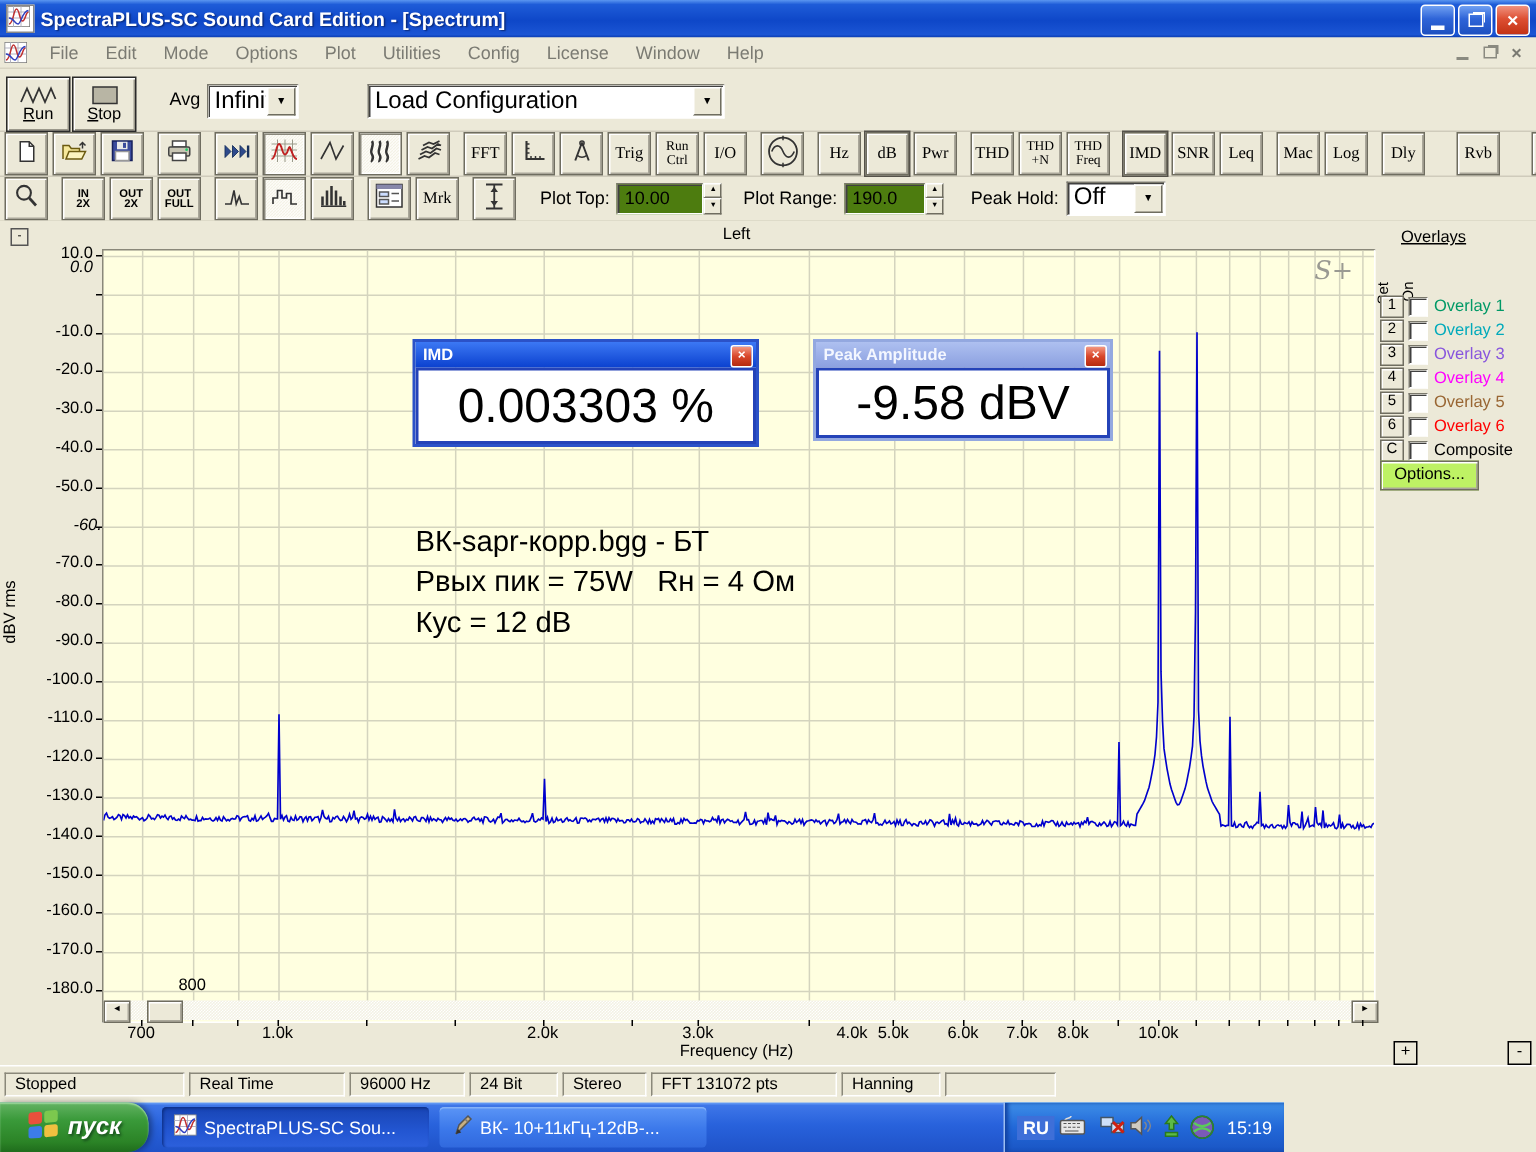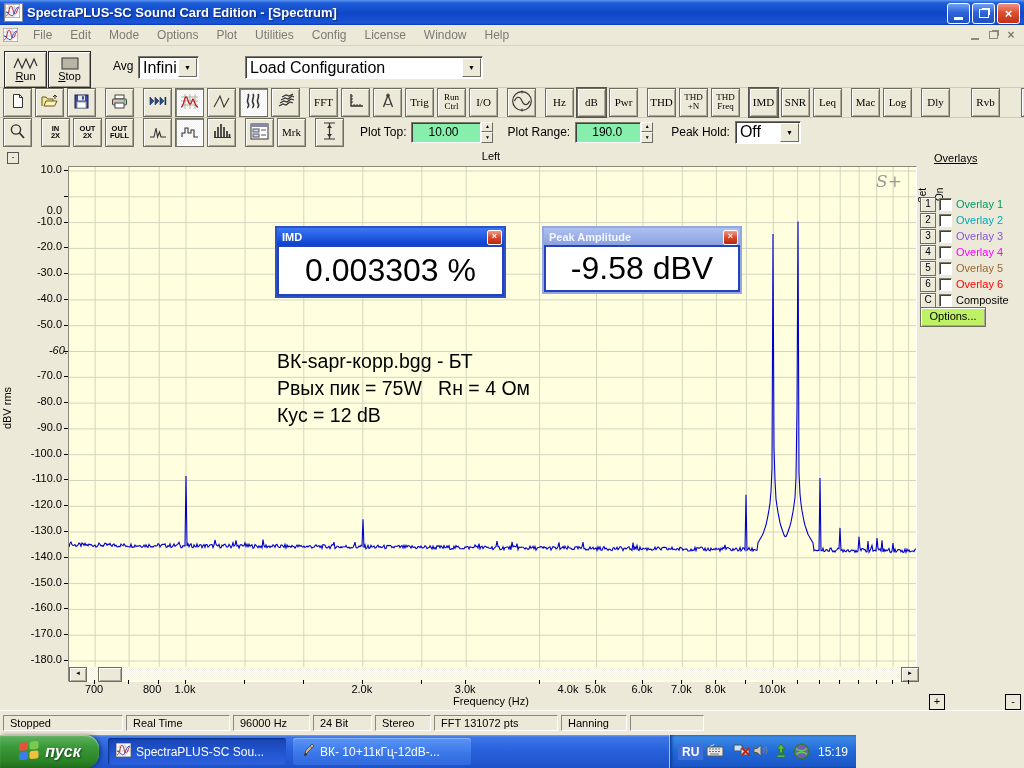--- a/index.html
+++ b/index.html
@@ -49,22 +49,22 @@
     display:flex;align-items:center;justify-content:center;text-align:center;
     font-family:"Liberation Serif",serif;font-size:11px;line-height:1;color:#000;white-space:pre-line;}
   .tbtn.small2{font-size:9px;}
   .tbtn.tiny{font-size:7.5px;font-family:"Liberation Sans",sans-serif;font-weight:bold;}
   .tbtn.pressed{border-color:#6f6d60;box-shadow:inset 1px 1px 0 #8a887c,inset -1px -1px 0 #fff;
     background-color:#F4F2E6;
     background-image:linear-gradient(45deg,#fff 25%,transparent 25%,transparent 75%,#fff 75%),
       linear-gradient(45deg,#fff 25%,transparent 25%,transparent 75%,#fff 75%);
     background-size:2px 2px;background-position:0 0,1px 1px;}
   .tbtn.framed{outline:1px solid #55524a;}
-  .field{height:19px;background:#86efac;border:1px solid;border-color:#7a786c #fff #fff #7a786c;
-    box-shadow:inset 1px 1px 0 #404040;font-size:12px;color:#000;display:flex;align-items:center;padding-left:16px;}
+  .field{height:19px;background:#4d7c0f;border:1px solid;border-color:#7a786c #fff #fff #7a786c;
+    box-shadow:inset 1px 1px 0 #404040;font-size:12px;color:#000;display:flex;align-items:center;padding-left:4px;}
   .spin{width:12px;height:21px;display:flex;flex-direction:column;}
   .spin div{flex:1;background:#ECE9D8;border:1px solid;border-color:#fff #6f6d60 #6f6d60 #fff;
     font-size:5px;line-height:1;display:flex;align-items:center;justify-content:center;color:#000;}
   
   .plotpanel{position:absolute;left:0;top:147px;width:1024px;height:563px;background:#ECE9D8;}
   .chan{position:absolute;left:380px;top:3px;width:222px;text-align:center;font-size:11px;color:#000;}
   .collapsebtn{position:absolute;left:7px;top:5px;width:10px;height:10px;background:#ECE9D8;
     border:1px solid #555;font-size:8px;line-height:8px;text-align:center;color:#000;}
   .ylab{position:absolute;width:46px;text-align:right;font-size:11px;color:#000;}
   .ytick{position:absolute;width:4px;height:1px;background:#000;}
@@ -383,21 +383,21 @@
         <div class="carr">▼</div>
       </div>
     </div>
 
   <div class="plotpanel">
     <div class="collapsebtn">-</div>
     <div class="chan">Left</div>
     <div id="ylabels">
         <div class="ylab" style="left: 16px; top: 16px;">10.0</div>
         <div class="ytick" style="left: 64px; top: 23px;"></div>
-        <div class="ylab" style="left: 16px; top: 57px;">0.0</div>
+        <div class="ylab" style="left: 16px; top: 25px; font-style: italic;">0.0</div>
         <div class="ytick" style="left: 64px; top: 48.789px;"></div>
         <div class="ylab" style="left: 16px; top: 67.578px;">-10.0</div>
         <div class="ytick" style="left: 64px; top: 74.578px;"></div>
         <div class="ylab" style="left: 16px; top: 93.367px;">-20.0</div>
         <div class="ytick" style="left: 64px; top: 100.367px;"></div>
         <div class="ylab" style="left: 16px; top: 119.156px;">-30.0</div>
         <div class="ytick" style="left: 64px; top: 126.156px;"></div>
         <div class="ylab" style="left: 16px; top: 144.945px;">-40.0</div>
         <div class="ytick" style="left: 64px; top: 151.945px;"></div>
         <div class="ylab" style="left: 16px; top: 170.734px;">-50.0</div>
@@ -457,21 +457,21 @@
 
       <div class="hscroll">
         <div class="sbtn" style="left:0;">◄</div>
         <div class="sthumb"></div>
         <div class="sbtn" style="left:832px;">►</div>
       </div>
     </div>
 
     <div id="xlabels">
         <div class="xlab" style="left: 94.0626px; top: 536px;">700</div>
-        <div class="xlab" style="left: 128.118px; top: 536px; padding-left: 48px;">800</div>
+        <div class="xlab" style="left: 128.118px; top: 504px;">800</div>
         <div class="xlab" style="left: 185.028px; top: 536px;">1.0k</div>
         <div class="xlab" style="left: 361.808px; top: 536px;">2.0k</div>
         <div class="xlab" style="left: 465.217px; top: 536px;">3.0k</div>
         <div class="xlab" style="left: 568px; top: 536px;">4.0k</div>
         <div class="xlab" style="left: 595.497px; top: 536px;">5.0k</div>
         <div class="xlab" style="left: 641.996px; top: 536px;">6.0k</div>
         <div class="xlab" style="left: 681.311px; top: 536px;">7.0k</div>
         <div class="xlab" style="left: 715.366px; top: 536px;">8.0k</div>
         <div class="xlab" style="left: 772.276px; top: 536px;">10.0k</div>
         <div class="xtick" style="left: 94.0626px; top: 533px;"></div>

